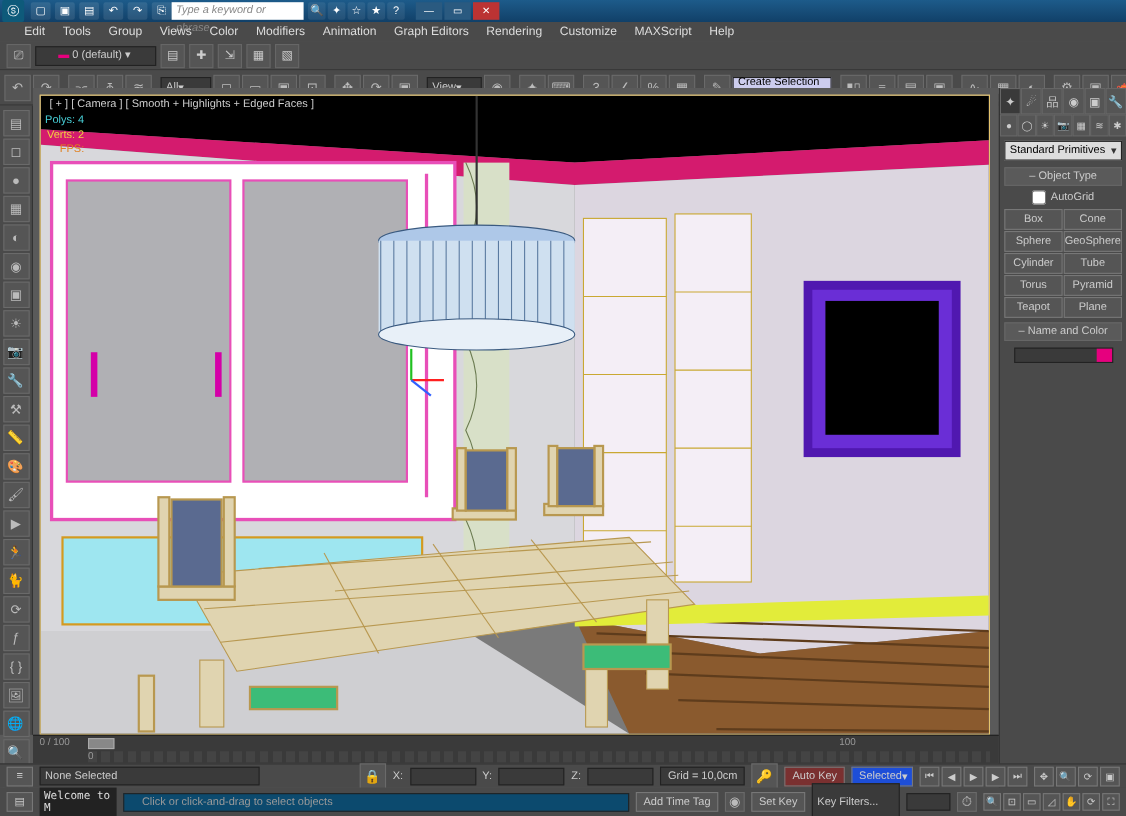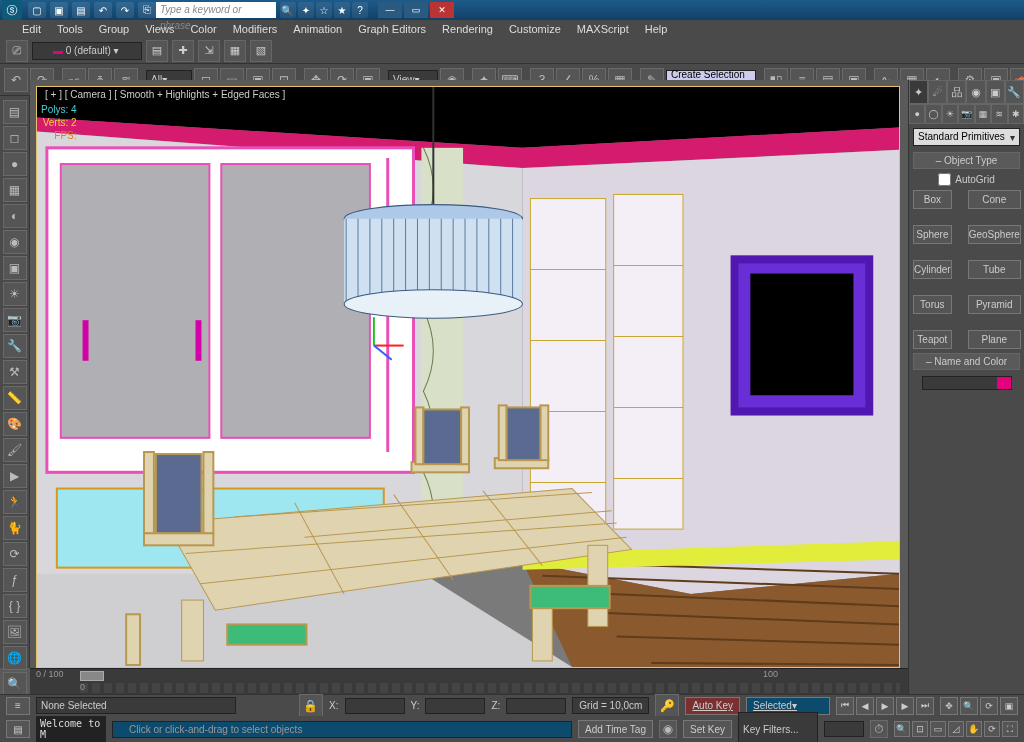--- a/index.html
+++ b/index.html
@@ -39,21 +39,21 @@
 
 .cmdpanel { position: absolute; right: 0; top: 80px; bottom: 0; width: 116px; background: #4a4a4a; border-left: 1px solid #333; display:flex;flex-direction:column;overflow:hidden;}
 .cmd-tabs { display: grid; grid-template-columns: repeat(6,1fr); height: 24px; }
 .cmd-tab { border: 1px solid #666; background: #555; display:flex;align-items:center;justify-content:center;font-size:11px;}
 .cmd-tab.active { background: #3a3a3a; }
 .cmd-subtabs { display: grid; grid-template-columns: repeat(7,1fr); height: 20px; }
 .cmd-sub { border: 1px solid #666; background: #555; display:flex;align-items:center;justify-content:center;font-size:9px;}
 .cmd-dd { margin: 4px; height: 18px; background: #ddd; color: #000; border: 1px solid #222; font-size: 10px; padding: 0 4px; line-height:16px; position:relative;}
 .cmd-dd::after{content:"▾";position:absolute;right:4px;top:1px;color:#333;}
 .rollout-h { background: #5a5a5a; border: 1px solid #666; margin: 2px 4px; text-align: center; font-size: 10px; padding: 2px 0; }
-.obj-grid { display: grid; grid-template-columns: 1fr 1fr; gap: 16px; padding: 2px 4px; }
+.obj-grid { display: grid; grid-template-columns: 1fr 1fr; gap: 1px; padding: 2px 4px; }
 .obj-btn { background: #555; border: 1px solid #777; text-align: center; font-size: 10px; padding: 3px 0; color:#ccc;}
 .ag-row { display:flex; align-items:center; justify-content:center; gap:4px; font-size:10px; padding:2px 0;}
 .swatch { width: 90px; height: 14px; background: #3a3a3a; border:1px solid #222; margin: 4px auto; position:relative;}
 .swatch::after{content:"";position:absolute;right:0;top:0;width:14px;height:100%;background:#e6007e;}
 
 
 .vp-wrap { position: absolute; left: 30px; right: 116px; top: 80px; bottom: 74px; background: #5a5a5a; text-align: right; }
 .vp-canvas { position:absolute; left:6px; right:8px; top:6px; bottom:0; border: 1px solid #e5c36b; background:#7a7a7a; overflow:hidden;}
 .vp-label { position:absolute; left:4px; top:2px; color:#ccc; font-size:10px; background:rgba(0,0,0,0.2); padding:0 4px;}
 .vp-stats { position:absolute; left:4px; top:16px; font-size:10px; line-height:13px; }
@@ -69,21 +69,21 @@
 .track { position:absolute; left:30px; right:116px; bottom:48px; height:26px; background:#3a3a3a; border-top:1px solid #222;margin-top:48px;}
 .track .slider { position:absolute; left:50px; top:2px; width:24px; height:10px; background:#888; border:1px solid #aaa;}
 .track .range { position:absolute; left:50px; right:8px; top:14px; height:10px; background: repeating-linear-gradient(90deg,#444 0,#444 8px,#3a3a3a 8px,#3a3a3a 12px); }
 .track .lbl0 {position:absolute;left:50px;top:0;font-size:9px;color:#999;}
 .track .lbl100 {position:absolute;right:130px;top:0;font-size:9px;color:#999;}
 
 .status1 { position:absolute; left:0; right:0; bottom:26px; height:22px; background:#4a4a4a; display:flex; align-items:center; font-size:10px; gap:6px; padding:0 6px; border-top:1px solid #333;}
 .status1 .sel { width:200px; background:#3a3a3a; border:1px solid #222; padding:2px 4px;}
 .coord-in { width:60px; height:16px; background:#3a3a3a; border:1px solid #222; padding:0 3px; }
 .status1 .grid { background:#3a3a3a; border:1px solid #222; padding:2px 6px;}
-.status1 .rbtn { height:18px; background:#555; border:1px solid #777; padding:0 6px; display:flex;align-items:center;text-decoration:underline;}
+.status1 .rbtn { height:18px; background:#555; border:1px solid #777; padding:0 6px; display:flex;align-items:center;}
 .status1 .playset { display:flex; gap:2px; margin-left:auto;}
 .status1 .playset .pb { width:18px;height:18px;background:#555;border:1px solid #777;display:flex;align-items:center;justify-content:center;font-size:9px;}
 
 .status2 { position:absolute; left:0; right:0; bottom:0; height:26px; background:#4a4a4a; display:flex; align-items:center; font-size:10px; gap:6px; padding:0 6px;}
 .status2 .mx { width:70px; background:#222; color:#ddd; padding:2px 4px; font-family:Consolas,monospace;}
 .status2 .prompt { flex:1; background:#0c4a6e; border:1px solid #222; padding:2px 16px; color:#999;}
 .status2 .btn { height:18px; background:#555; border:1px solid #777; padding:0 6px; display:flex;align-items:center;}
 .status2 .dd { height:28px; width:80px; background:#3a3a3a; border:1px solid #222; padding:16px 4px; display:flex;align-items:center;}
 .status2 .navcube { display:flex; gap:2px;}
 .status2 .navcube .nb{width:16px;height:16px;background:#555;border:1px solid #777;display:flex;align-items:center;justify-content:center;font-size:9px;}
@@ -372,21 +372,21 @@
   <div class="tb-btn">🔒</div>
   <span>X:</span>
   <div class="coord-in"></div>
   <span>Y:</span>
   <div class="coord-in"></div>
   <span>Z:</span>
   <div class="coord-in"></div>
   <div class="grid">Grid = 10,0cm</div>
   <div class="tb-btn">🔑</div>
   <div class="rbtn" style="background:#7a3030">Auto Key</div>
-  <div class="rbtn" style="background:#0c4a6e;width:84px"><span>Selected</span> ▾</div>
+  <div class="rbtn" style="background:#1d4ed8;width:56px"><span>Selected</span> ▾</div>
   <div class="playset">
     <div class="pb">⏮</div>
     <div class="pb">◀</div>
     <div class="pb">▶</div>
     <div class="pb">▶</div>
     <div class="pb">⏭</div>
   </div>
   <div class="playset">
     <div class="pb">✥</div>
     <div class="pb">🔍</div>

